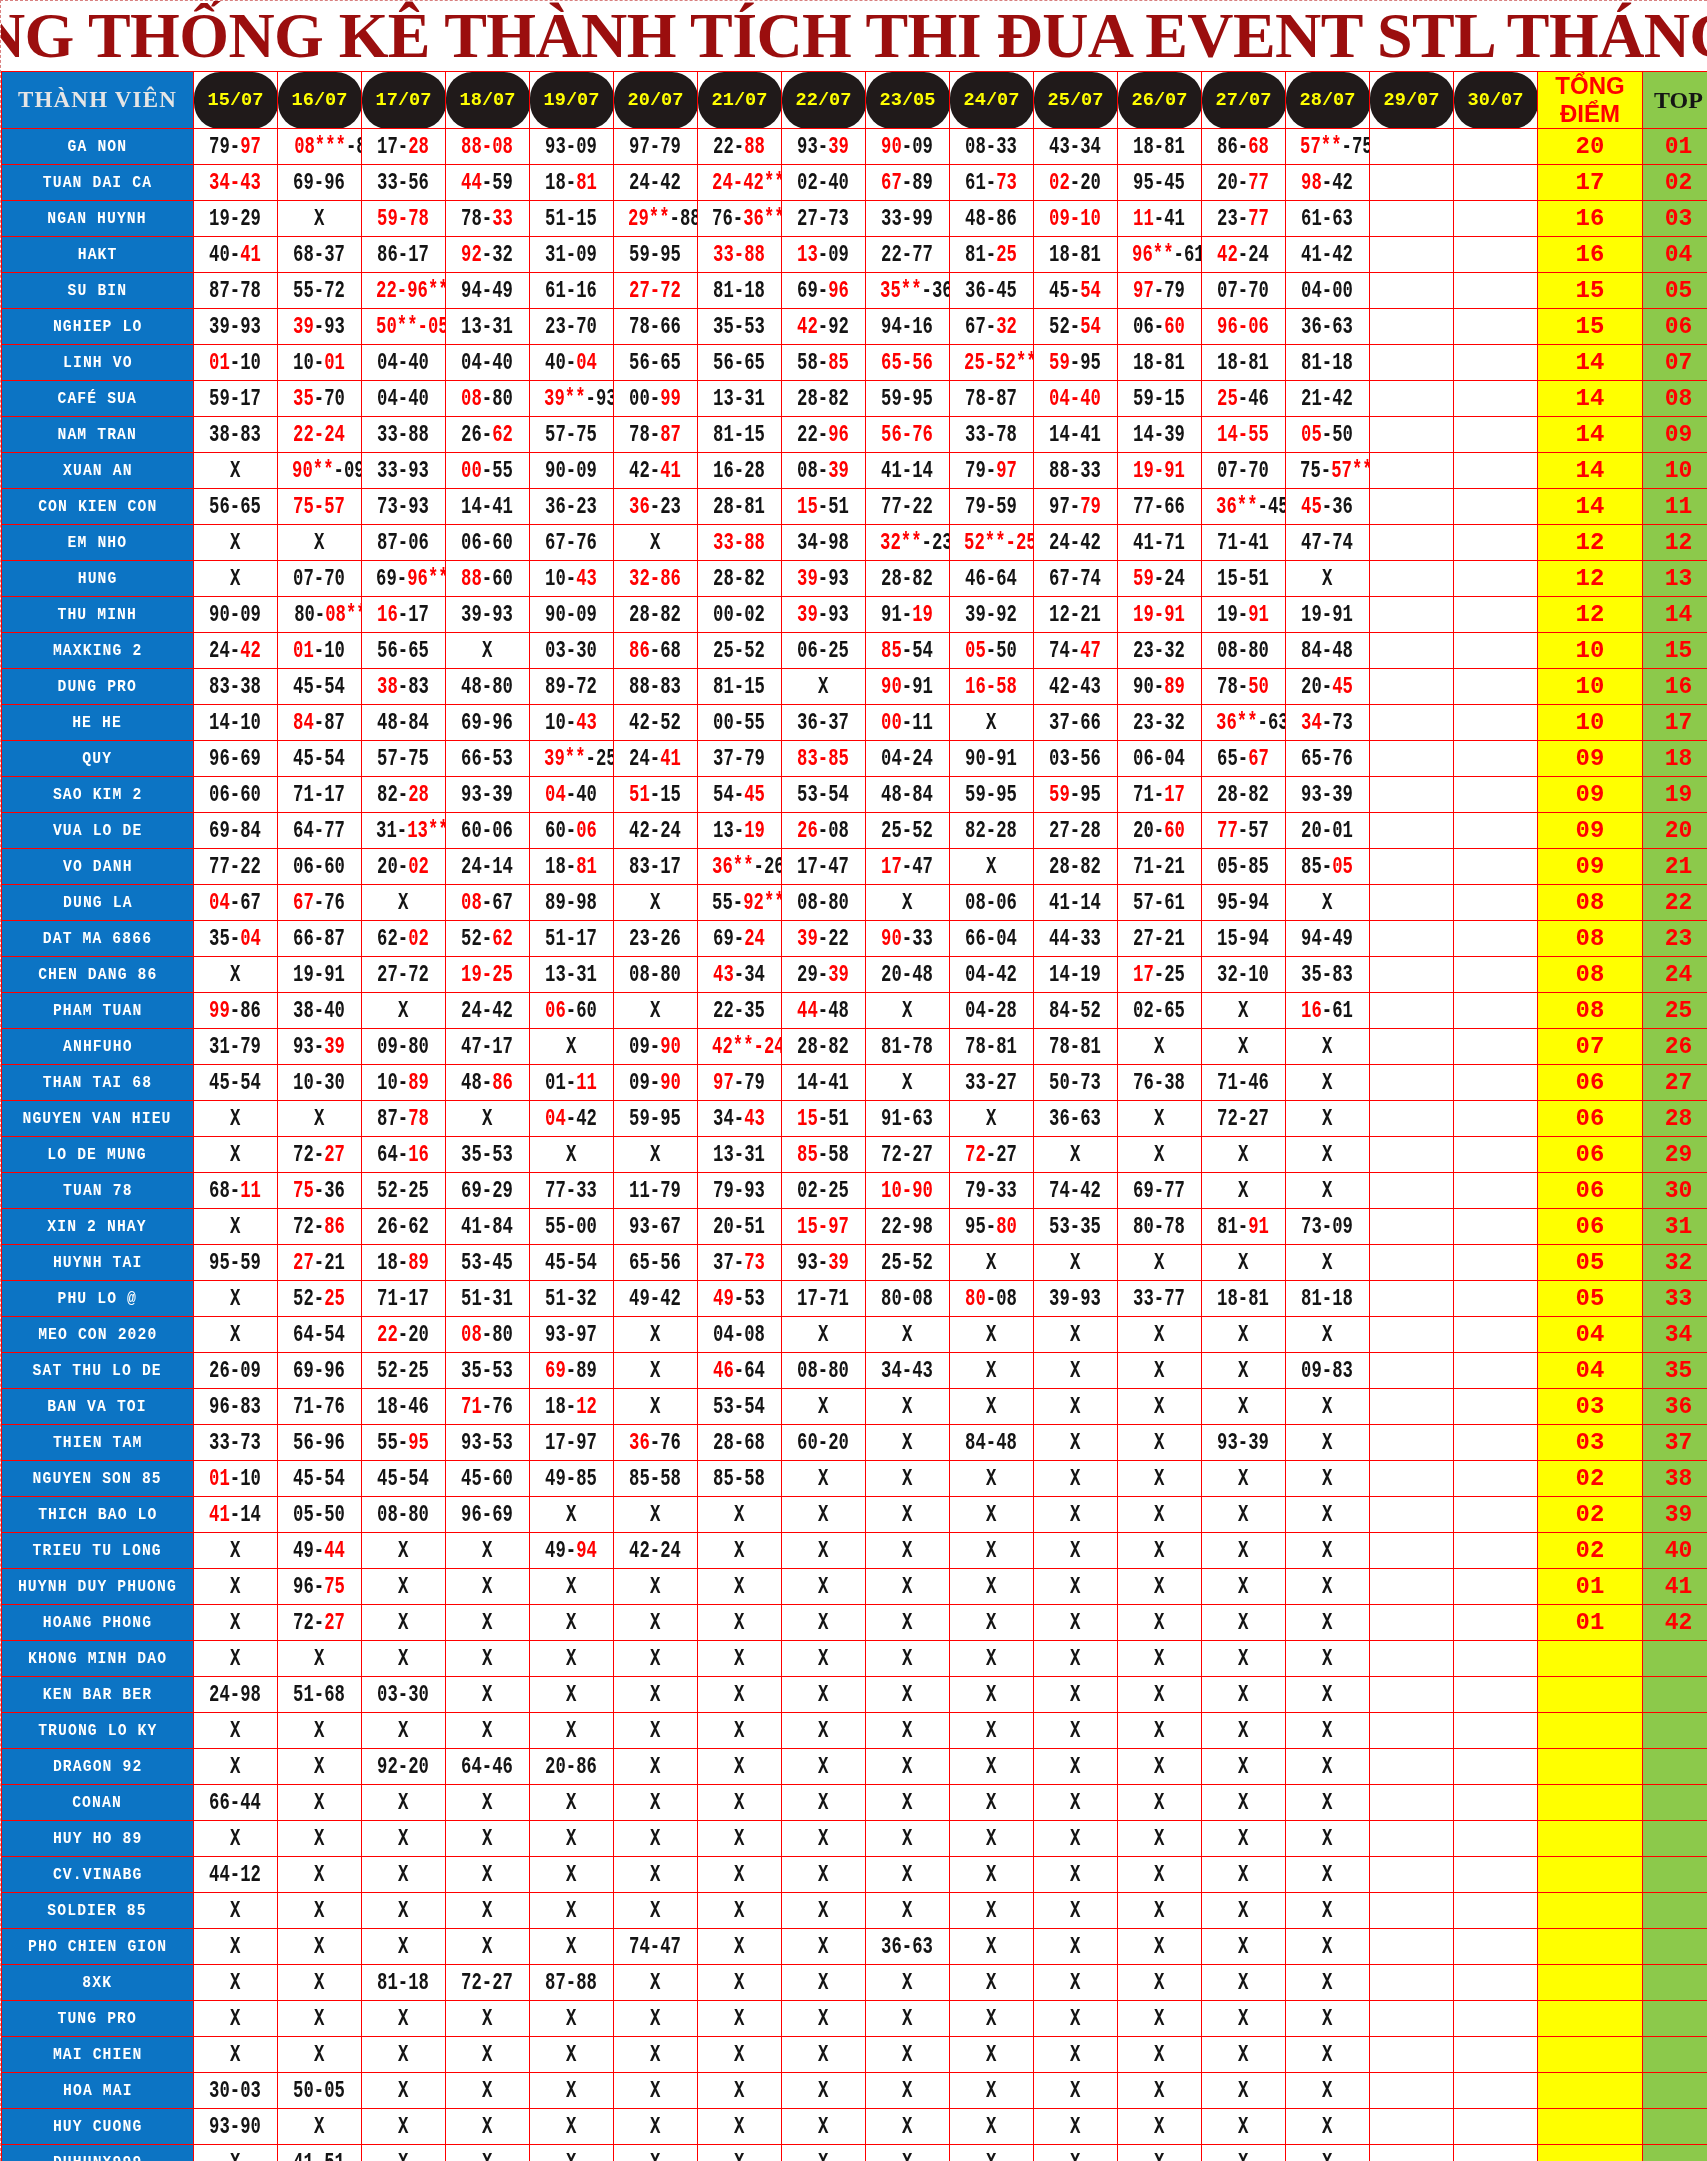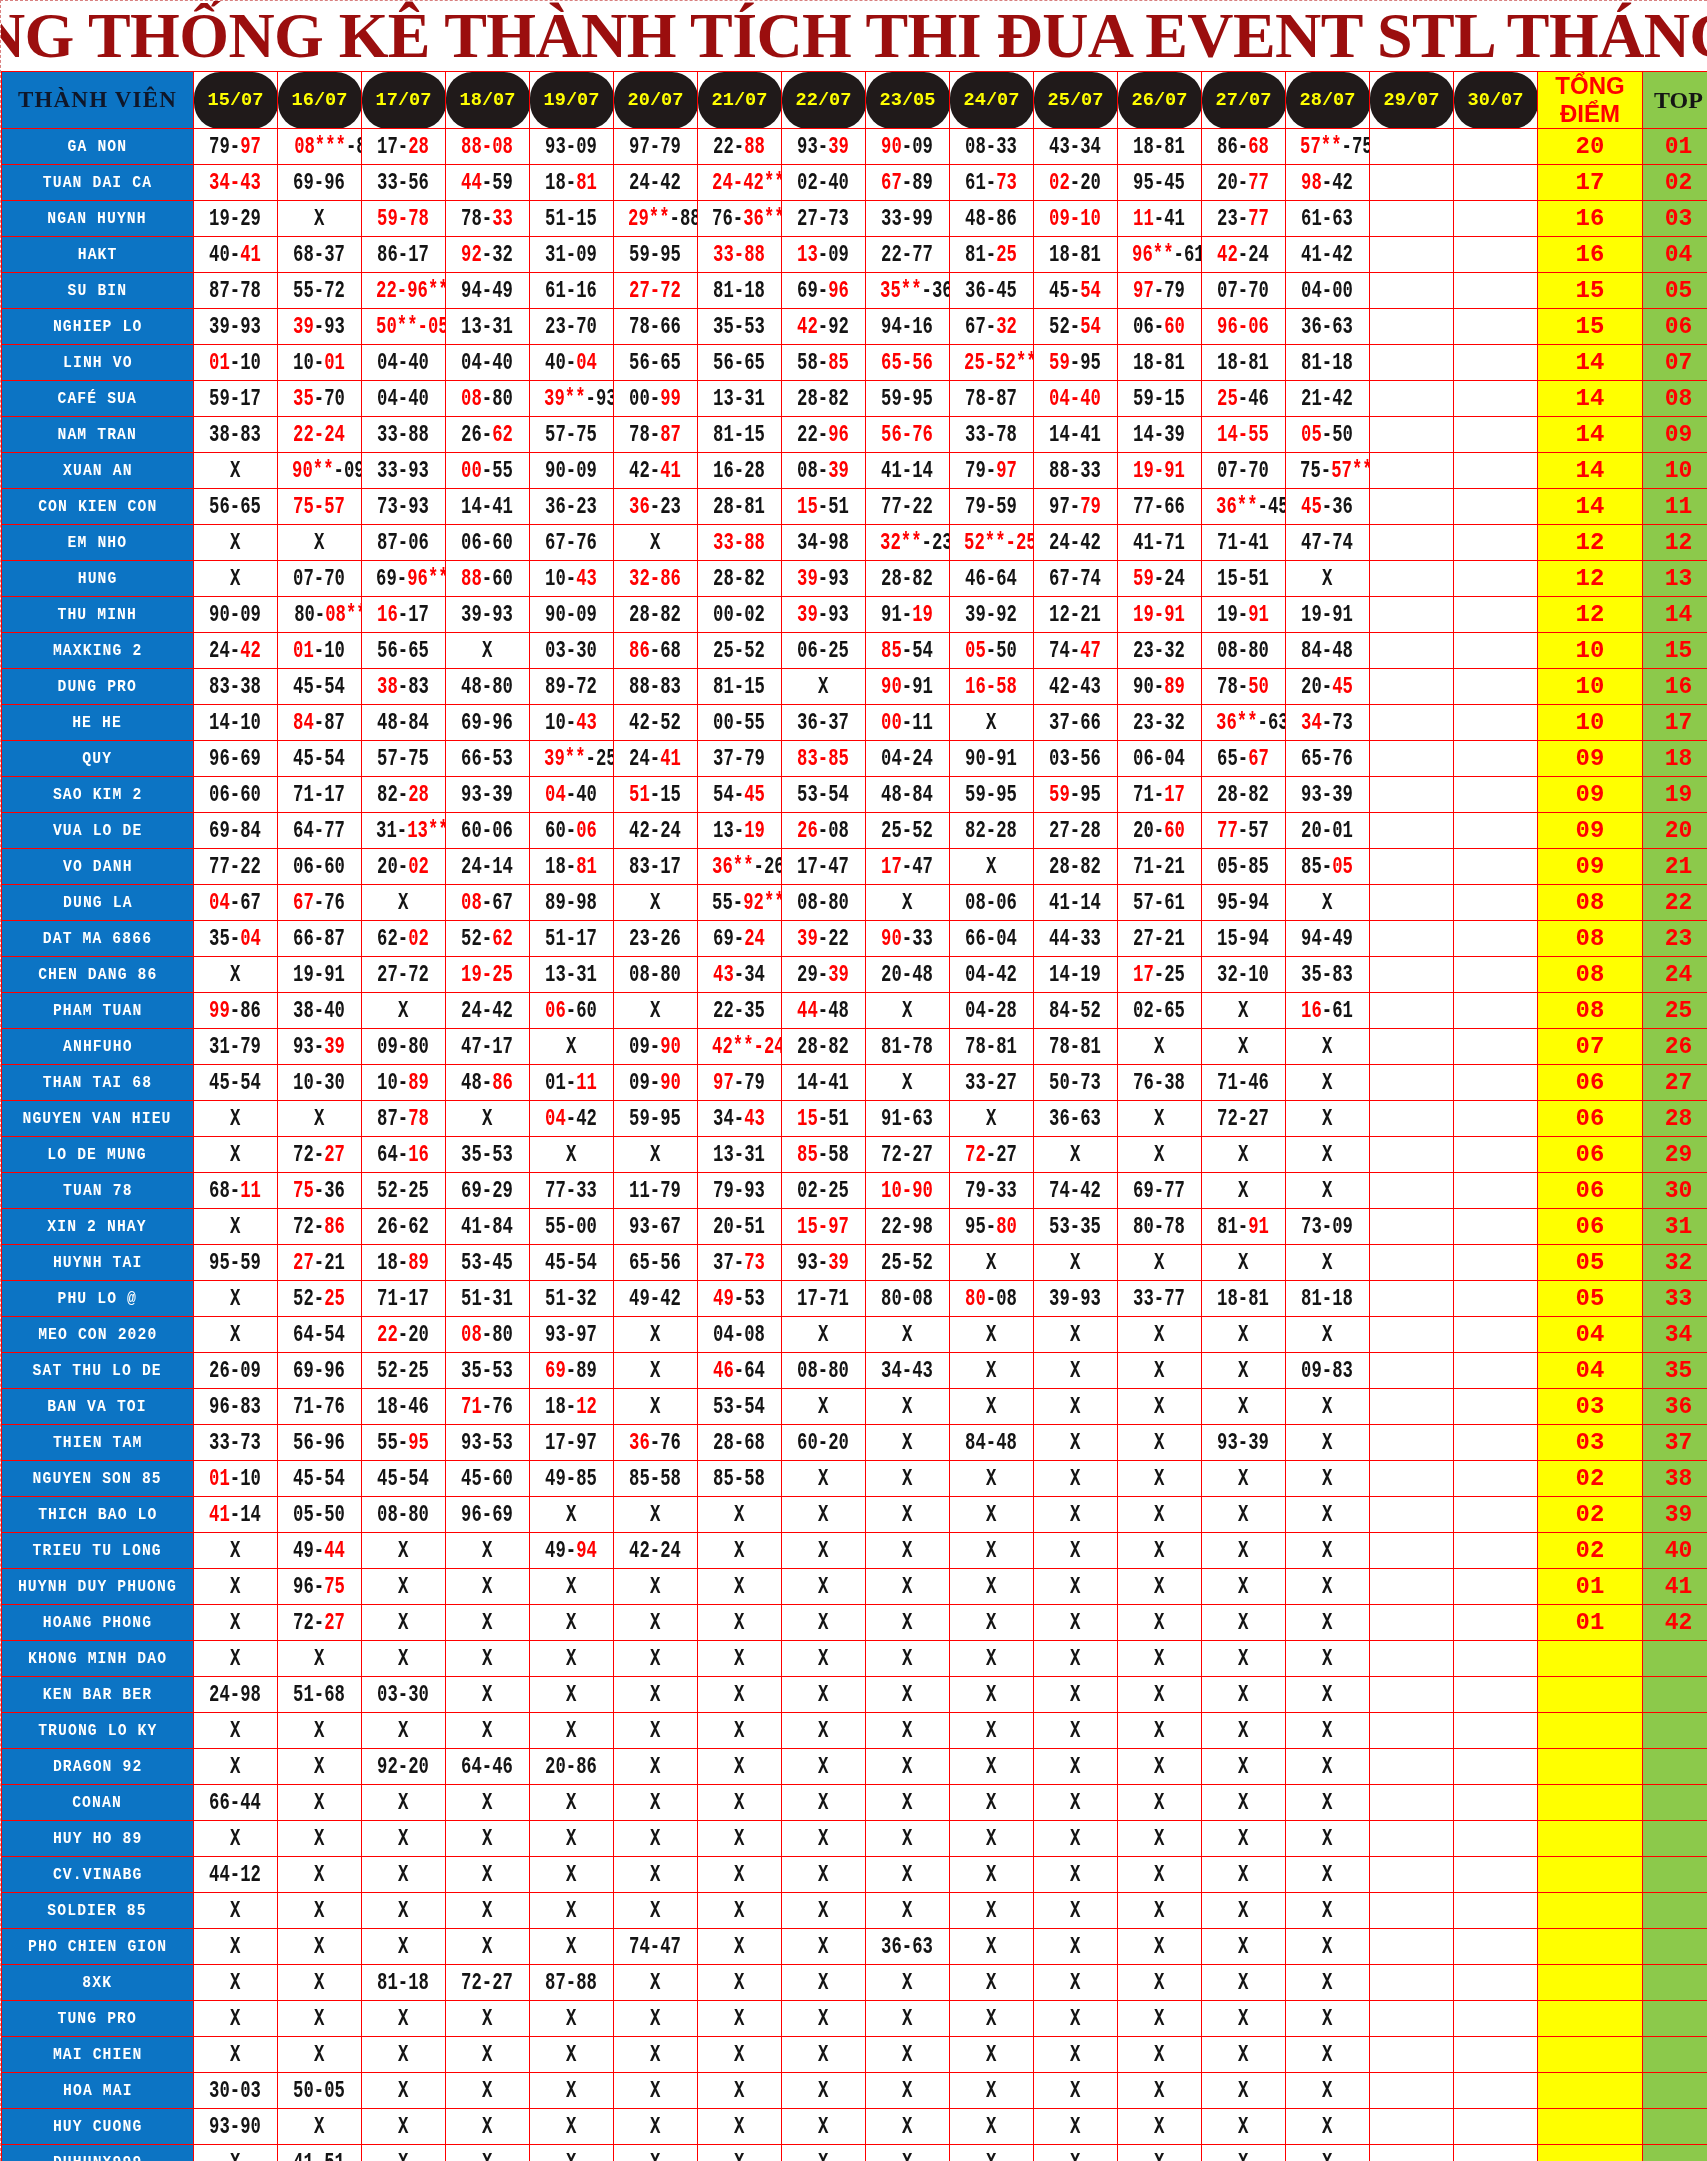--- a/index.html
+++ b/index.html
@@ -12,21 +12,21 @@
   .title{
     height:70px;display:flex;align-items:center;justify-content:center;
     font-family:"Liberation Serif","DejaVu Serif",serif;font-weight:bold;
     font-size:64px;letter-spacing:-0.6px;color:var(--title);white-space:nowrap;overflow:hidden;
   }
   table{border-collapse:collapse;table-layout:fixed;width:1707px;}
   th,td{border:0.6px solid var(--grid);padding:0;text-align:center;vertical-align:middle;overflow:hidden;}
   thead tr{height:38px;}
   tbody tr{height:36px;}
   .v{display:inline-block;white-space:nowrap;}
-  th.member-h{background:var(--blue);color:#0f172a;font-family:"Liberation Serif","DejaVu Serif",serif;font-size:23px;font-weight:bold;letter-spacing:1.2px;}
+  th.member-h{background:var(--blue);color:#e5e5e5;font-family:"Liberation Serif","DejaVu Serif",serif;font-size:23px;font-weight:bold;letter-spacing:1.2px;}
   th.date-h{background:var(--dark);color:var(--yellow);font-size:18.6px;font-weight:bold;border-radius:26px;}
   th.total-h{background:var(--yellow);color:var(--red);font-family:Liberation Sans, sans-serif;font-size:24px;font-weight:bold;}
   th.top-h{background:var(--green);color:#151515;font-family:"Liberation Serif","DejaVu Serif",serif;font-size:24px;font-weight:bold;}
   td.member{background:var(--blue);color:#fff;font-weight:bold;font-size:16px;margin-left:12px;}
   td.member .v{transform:scaleX(.92);letter-spacing:1.2px;}
   td.score{background:#fff;color:var(--ink);font-weight:bold;font-size:24px;}
   td.score .v{transform:scaleX(.72);}
   td.total{background:var(--yellow);color:var(--red);font-weight:bold;font-size:24px;}
   td.topc{background:var(--green);color:var(--red);font-weight:bold;font-size:23px;}
   .r{color:var(--red);}

